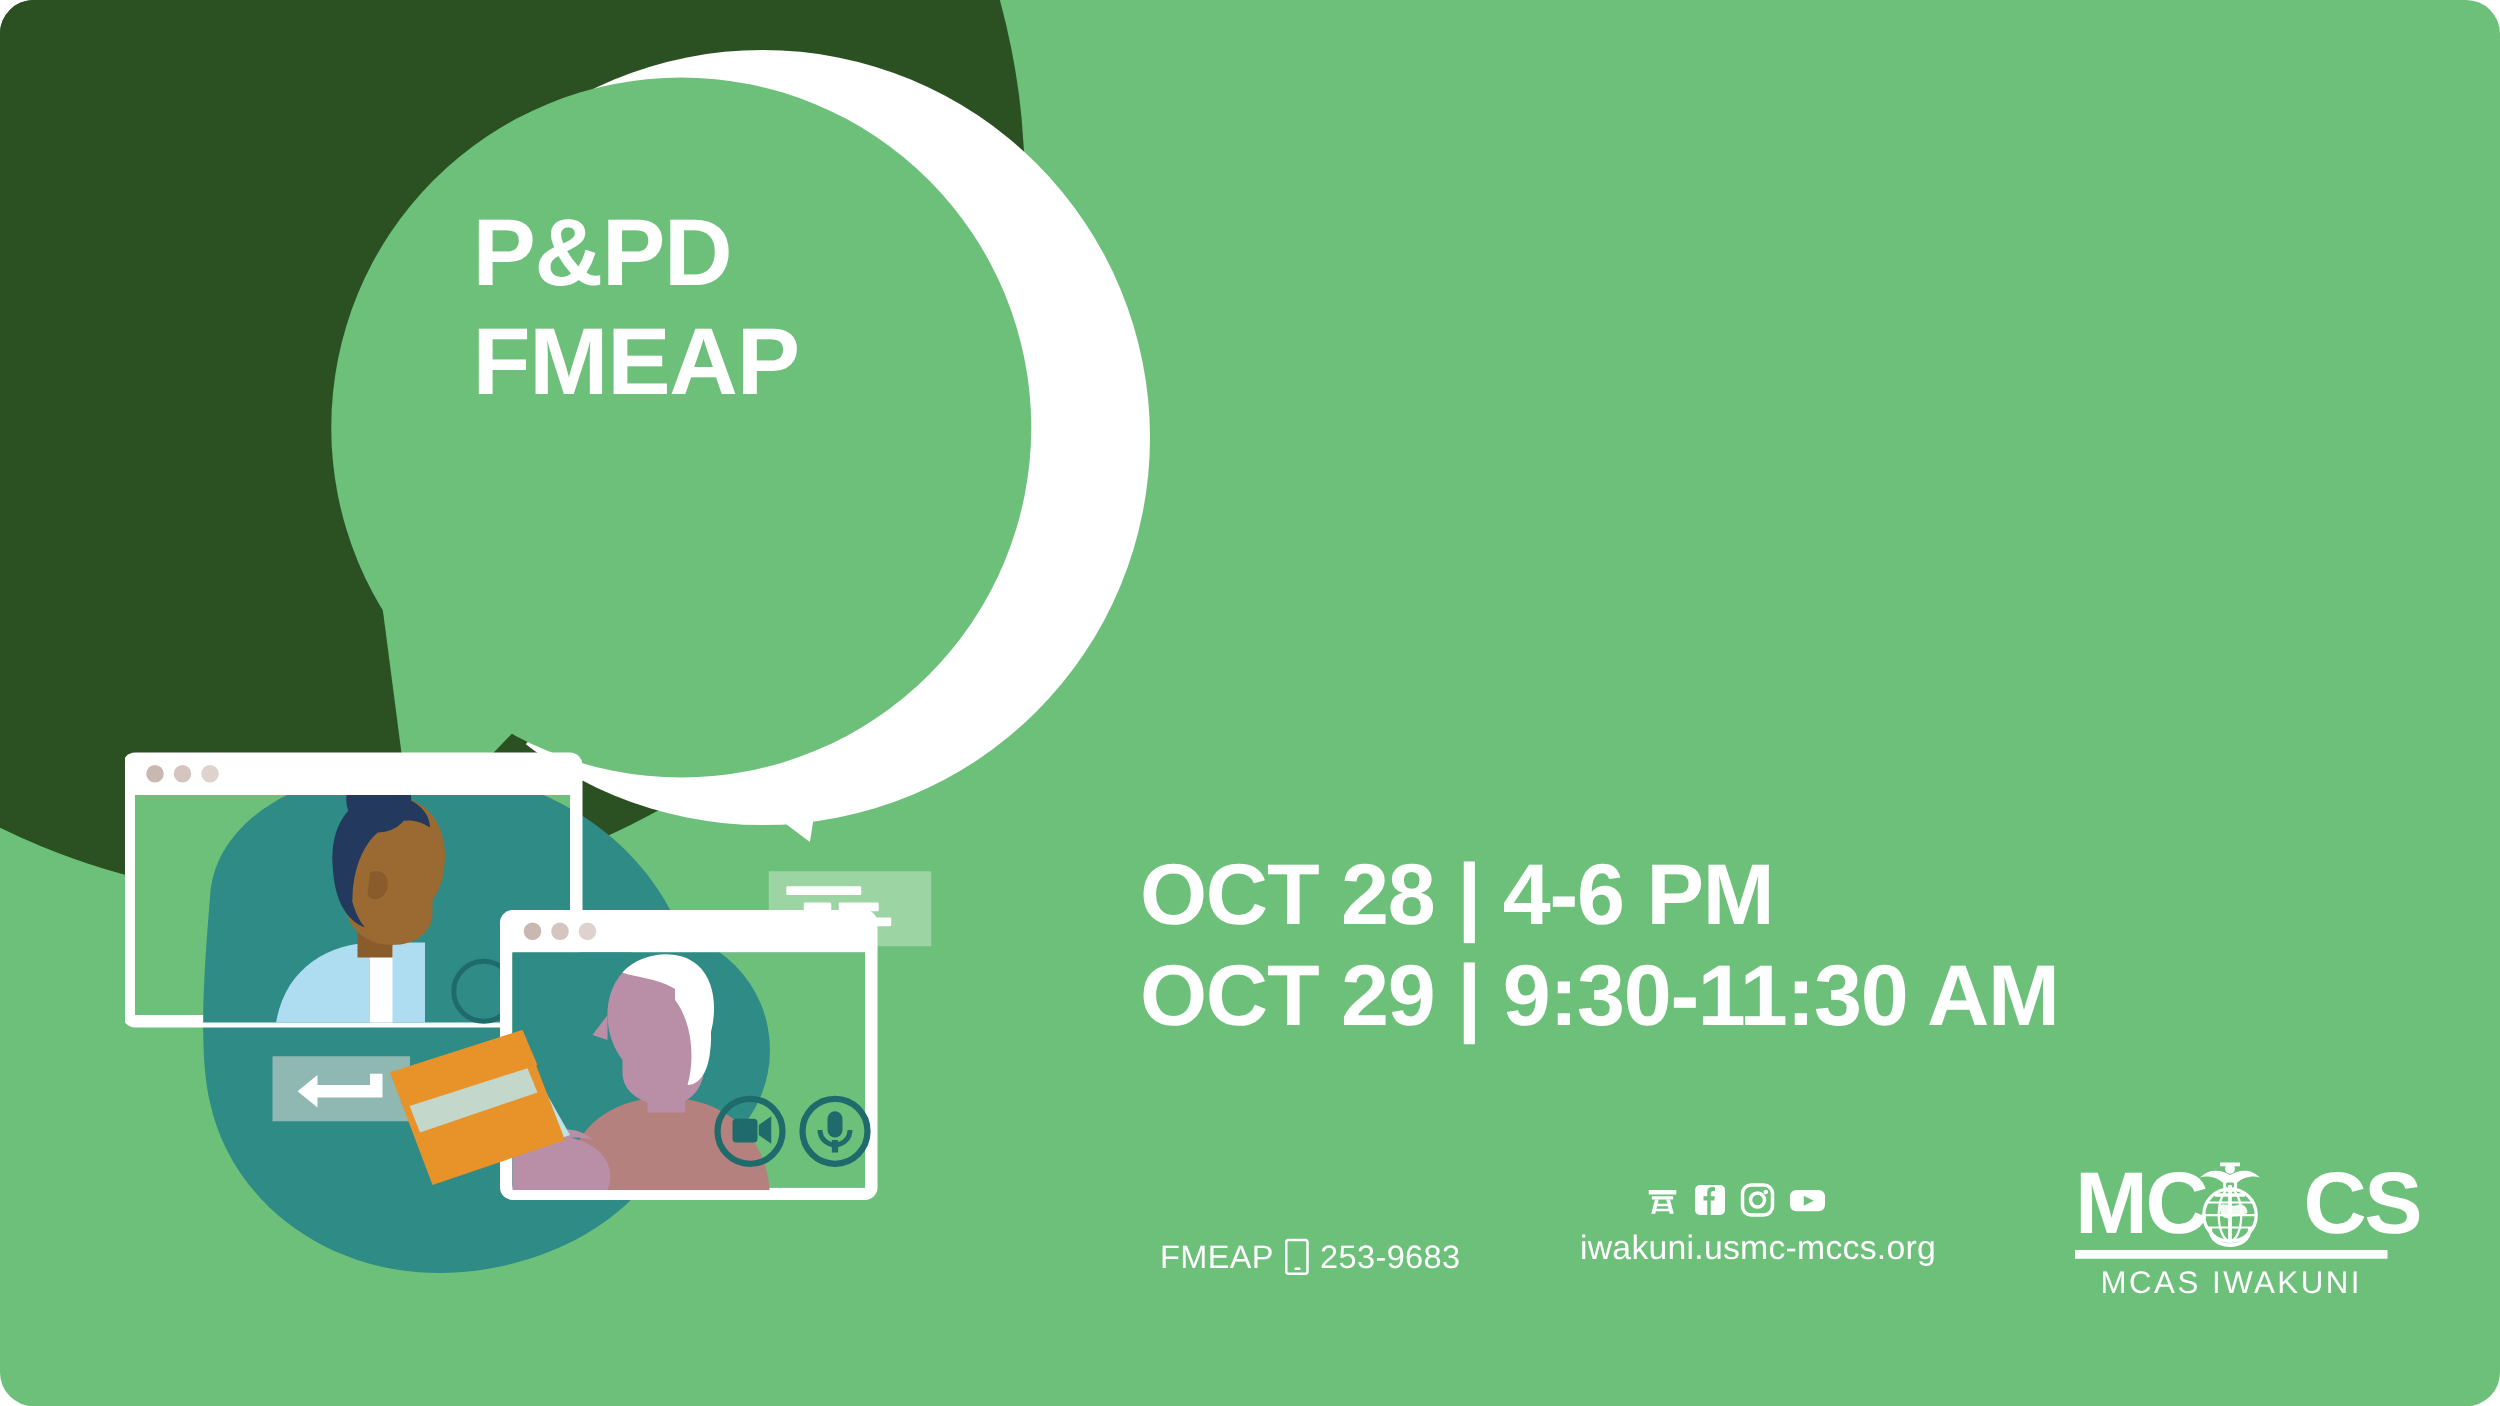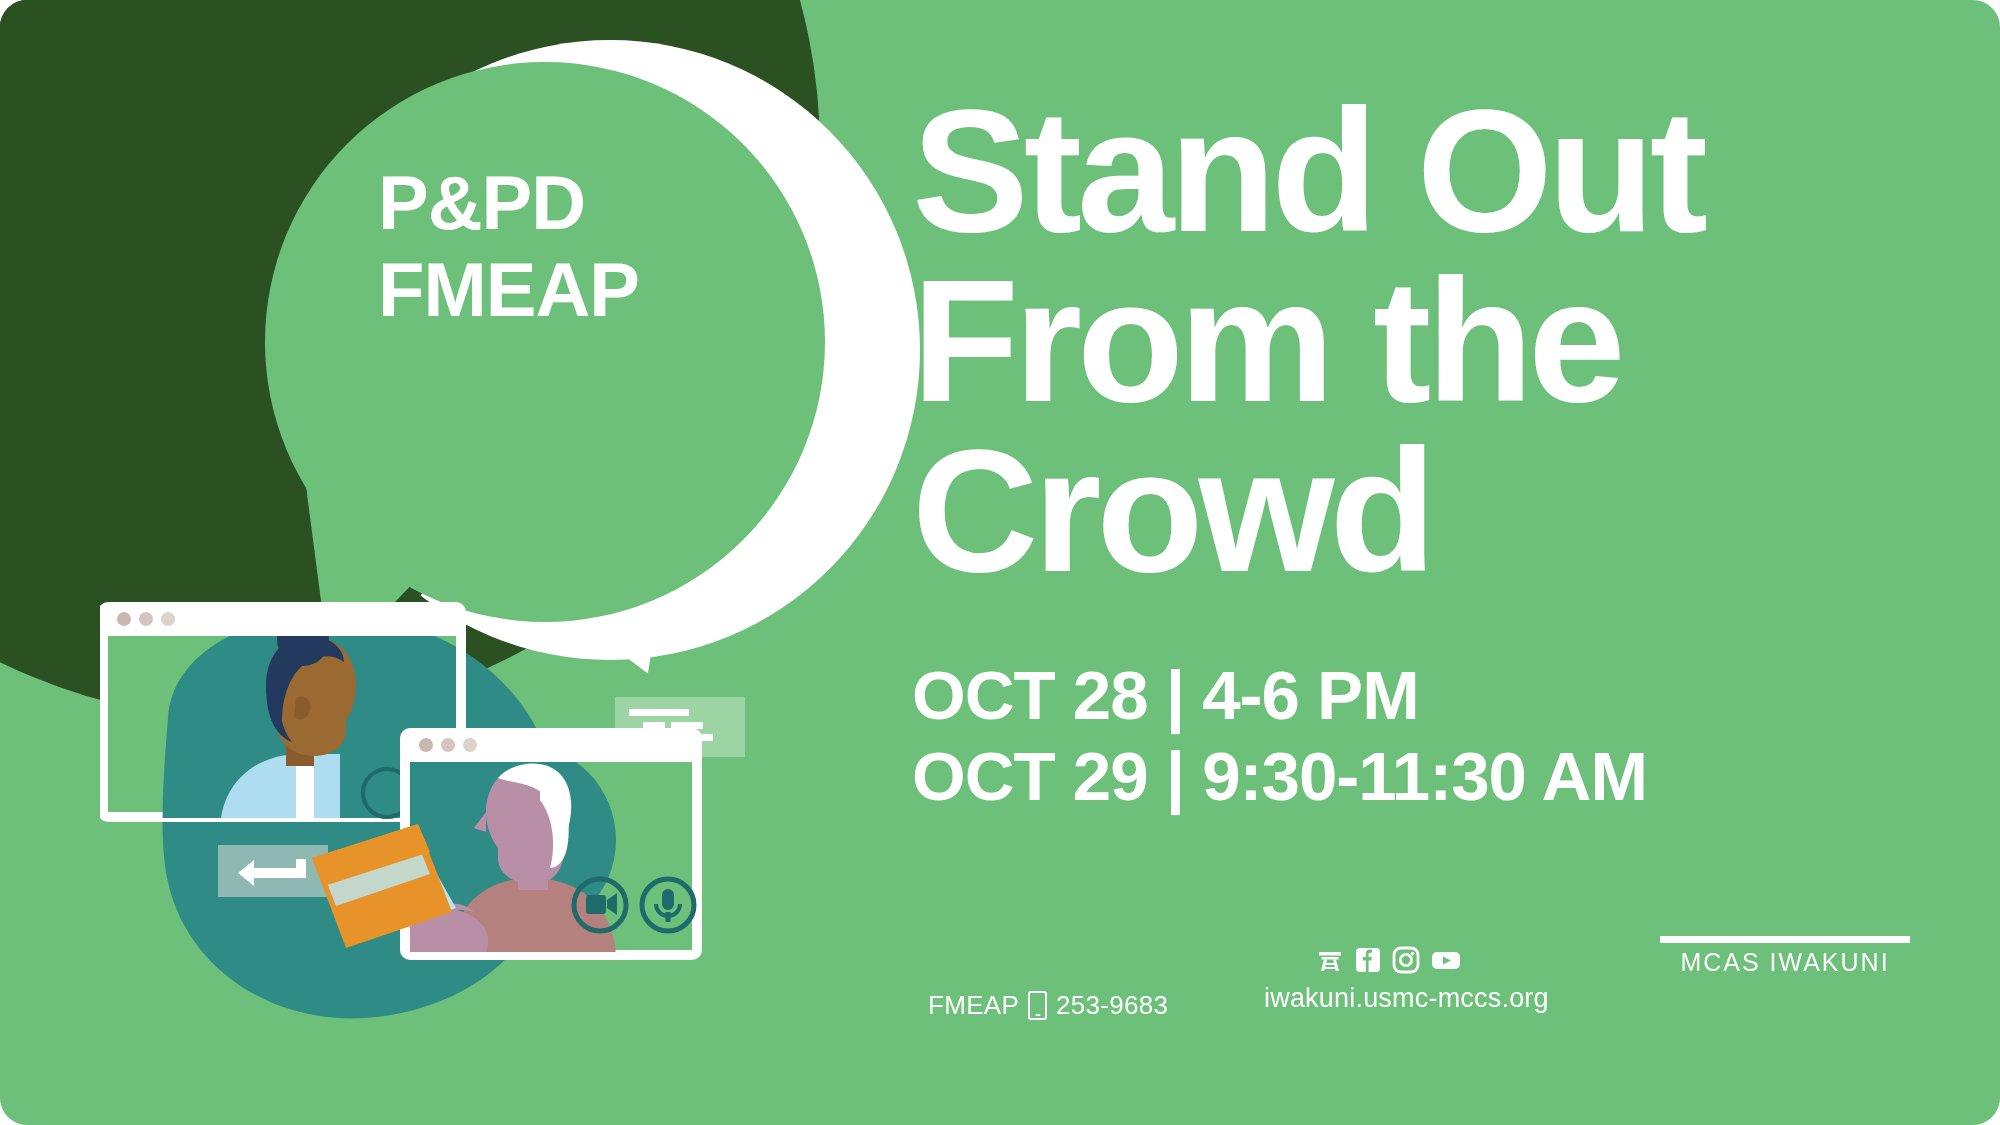--- a/index.html
+++ b/index.html
@@ -115,21 +115,21 @@
     line-height: 0.97;
     letter-spacing: -5px;
     z-index: 30;
   }
   .headline div { white-space: nowrap; }
 
   
   .details {
     position: absolute;
     left: 912px;
-    top: 656px;
+    top: 676px;
     width: 1030px;
     color: #ffffff;
     font-size: 69px;
     font-weight: bold;
     line-height: 1.17;
     letter-spacing: -1px;
     z-index: 30;
   }
   .details div { white-space: nowrap; }
 
@@ -273,25 +273,20 @@
 
   <div class="dark-tail"></div>
   <div class="green-tail"></div>
   <div class="green-bubble"></div>
 
   <div class="bubble-text">
     <div>P&amp;PD</div>
     <div>FMEAP</div>
   </div>
 
-  <div class="headline">
-    <div>Stand Out</div>
-    <div>From the</div>
-    <div>Crowd</div>
-  </div>
 
   <div class="details">
     <div>OCT 28 | 4-6 PM</div>
     <div>OCT 29 | 9:30-11:30 AM</div>
   </div>
 
   <div class="illustration">
     <svg width="800" height="535" viewBox="0 0 800 535" xmlns="http://www.w3.org/2000/svg">
       <defs>
         <clipPath id="clipWin1">
@@ -451,17 +446,39 @@
         <svg width="32" height="28" viewBox="0 0 32 28">
           <rect x="2" y="6" width="28" height="17" rx="5" fill="#ffffff"></rect>
           <path d="M13 10.5 L21 14.5 L13 18.5 Z" fill="#6DC07A"></path>
         </svg>
       </span>
     </div>
     <div class="url">iwakuni.usmc-mccs.org</div>
   </div>
 
   <div class="mccs-logo">
+    <div class="mccs-top">
+      <span class="mccs-word">MC</span><span class="mccs-word" style="margin-left:78px;">CS</span>
+      <span class="ega-badge">
+        <svg width="76" height="76" viewBox="0 0 76 76">
+
+          <circle cx="38" cy="48" r="21" fill="none" stroke="#ffffff" stroke-width="2.6"></circle>
+          <ellipse cx="38" cy="48" rx="9" ry="21" fill="none" stroke="#ffffff" stroke-width="1.8"></ellipse>
+          <path d="M17 48 L59 48" stroke="#ffffff" stroke-width="1.8"></path>
+          <path d="M20 38 L56 38 M20 58 L56 58" stroke="#ffffff" stroke-width="1.5"></path>
+          <path d="M30 40 C34 38 40 42 44 40 C48 38 52 42 52 46 C48 50 42 48 38 50 C34 52 30 48 30 44 Z" fill="#ffffff" opacity="0.9"></path>
+
+          <path d="M38 24 L38 70" stroke="#ffffff" stroke-width="3"></path>
+          <circle cx="38" cy="24" r="4.5" fill="none" stroke="#ffffff" stroke-width="2.6"></circle>
+          <path d="M26 32 L50 32" stroke="#ffffff" stroke-width="2.8"></path>
+          <path d="M22 58 C22 68 30 72 38 72 C46 72 54 68 54 58" fill="none" stroke="#ffffff" stroke-width="3"></path>
+
+          <path d="M14 18 C22 10 32 12 38 16 C44 12 54 10 62 18 C56 16 48 18 44 22 L32 22 C28 18 20 16 14 18 Z" fill="#ffffff"></path>
+          <circle cx="38" cy="11" r="4" fill="#ffffff"></circle>
+          <path d="M30 6 L46 6 L46 9 L30 9 Z" fill="#ffffff"></path>
+        </svg>
+      </span>
+    </div>
     <div class="mccs-rule"></div>
     <div class="mccs-sub">MCAS IWAKUNI</div>
   </div>
 
 </div>
 
 </body></html>

